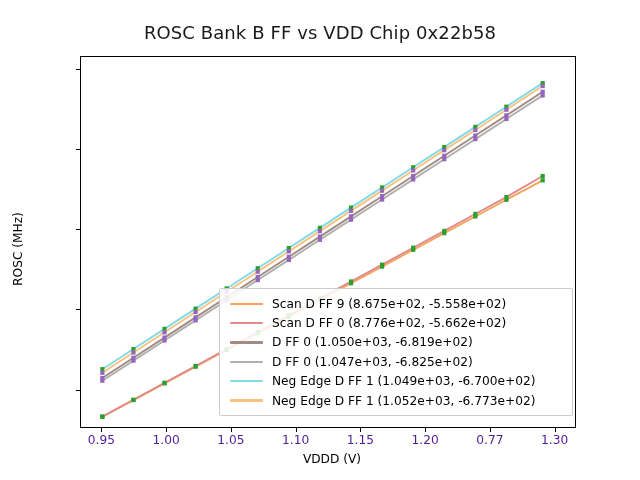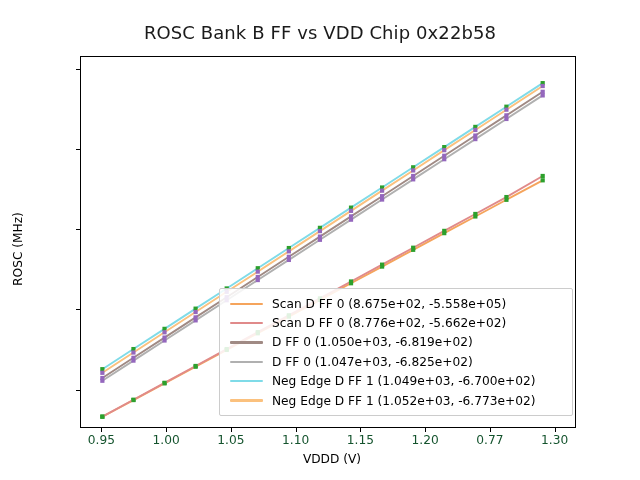--- a/index.html
+++ b/index.html
@@ -52,21 +52,21 @@
     position: absolute;
     width: 3.6px;
     height: 1.05px;
     background: #000000;
   }
   .xtick-label {
     position: absolute;
     top: 433px;
     text-align: center;
     font-size: 12.2px;
-    color: #14532d;
+    color: #4c1d95;
     width: 60px;
     transform: translateX(-30px);
   }
   .xtick-mark {
     position: absolute;
     top: 428px;
     width: 1.05px;
     height: 3.6px;
     background: #000000;
   }
@@ -253,21 +253,21 @@
       <div class="xtick-label" style="left: 489.88px;">0.77</div>
       <div class="xtick-mark" style="left: 554.63px;"></div>
       <div class="xtick-label" style="left: 554.63px;">1.30</div>
     </div>
 
   <div id="xlabel">VDDD (V)</div>
 
   <div id="legend">
       <div class="legend-row">
         <span class="legend-swatch" style="background: rgb(245, 164, 92);"></span>
-        <span class="legend-text">Scan D FF 0 (8.675e+02, -5.558e+05)</span>
+        <span class="legend-text">Scan D FF 9 (8.675e+02, -5.558e+02)</span>
       </div>
       <div class="legend-row">
         <span class="legend-swatch" style="background: rgb(224, 138, 138);"></span>
         <span class="legend-text">Scan D FF 0 (8.776e+02, -5.662e+02)</span>
       </div>
       <div class="legend-row">
         <span class="legend-swatch" style="background: rgb(160, 138, 132);"></span>
         <span class="legend-text">D FF 0 (1.050e+03, -6.819e+02)</span>
       </div>
       <div class="legend-row">

